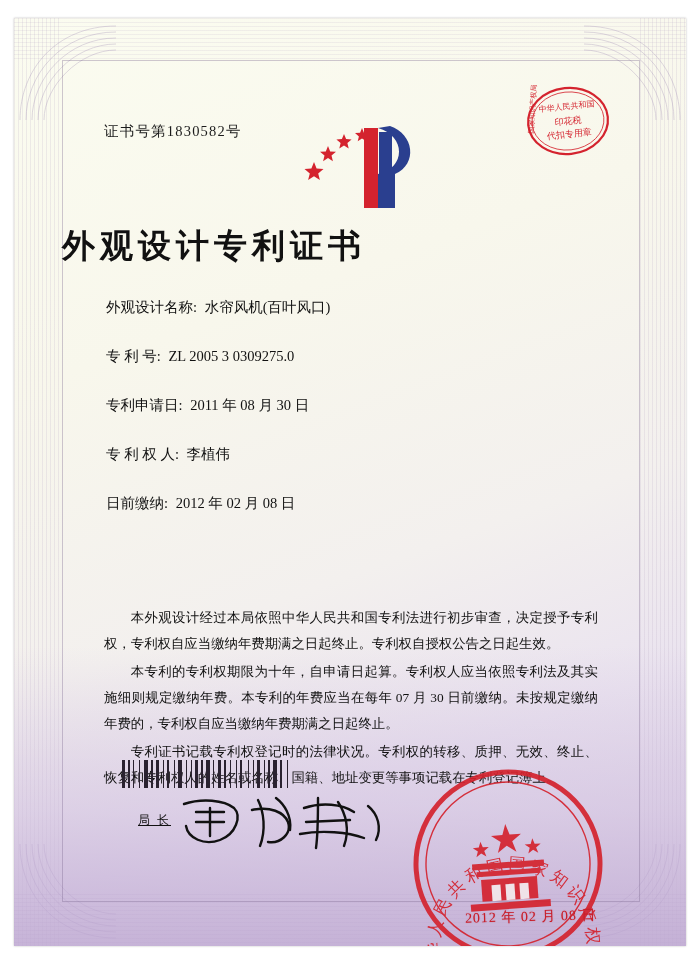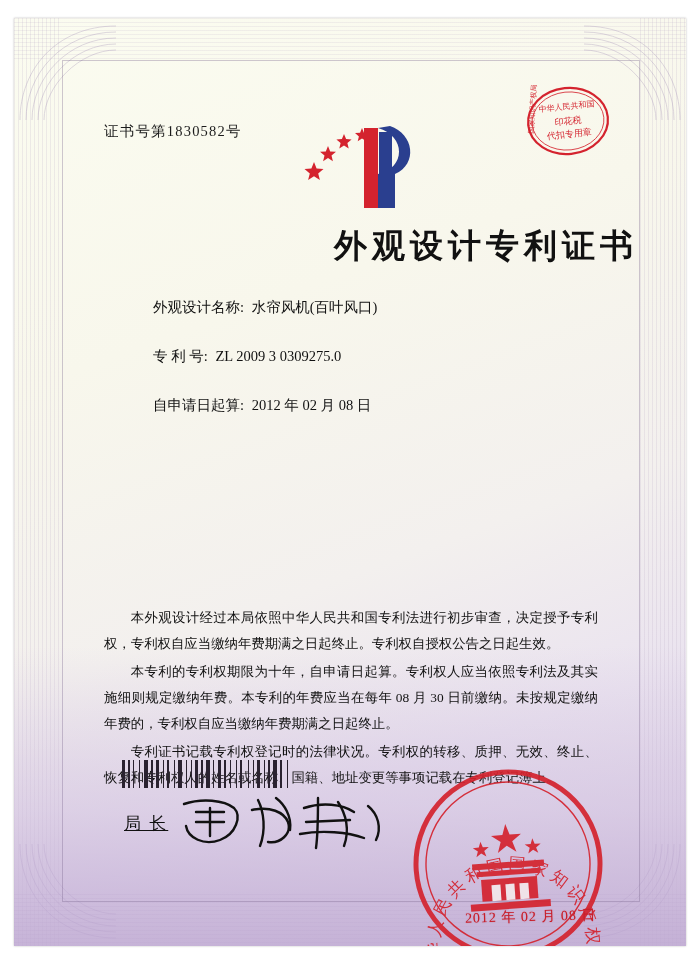--- a/index.html
+++ b/index.html
@@ -144,34 +144,33 @@
     top: 22px;
     width: 96px;
     height: 78px;
   }
 
   .title {
     position: absolute;
     left: 0;
     right: 0;
     top: 164px;
-    text-align: right;
+    text-align: left;
     font-size: 33px;
     letter-spacing: 5px;
     font-weight: bold;
     color: #111;
     font-family: "DejaVu Serif", "Liberation Serif", serif;
   }
 
   .fields {
     position: absolute;
     left: 44px;
     top: 238px;
     width: 500px;
-    margin-left: 47px;
   }
   .field {
     font-size: 14.5px;
     color: #111;
     margin-bottom: 30px;
     white-space: nowrap;
   }
   .field .lbl {
     display: inline-block;
   }
@@ -207,23 +206,23 @@
     display: inline-block;
     height: 100%;
     background: #2a2230;
     margin-right: 1px;
     vertical-align: top;
   }
 
   
   .director {
     position: absolute;
-    left: 62px;
+    left: 76px;
     top: 752px;
-    font-size: 17px;
+    font-size: 12px;
     letter-spacing: 2px;
     color: #111;
     text-decoration: underline;
   }
   .signature {
     position: absolute;
     left: 110px;
     top: 730px;
     width: 230px;
     height: 66px;
@@ -328,31 +327,39 @@
 
       <div class="title">外观设计专利证书</div>
 
       <div class="fields">
         <div class="field">
           <span class="lbl">外观设计名称:</span>
           <span class="val">水帘风机(百叶风口)</span>
         </div>
         <div class="field">
           <span class="lbl">专 利 号:</span>
-          <span class="val">ZL 2009 3 0309275.0</span>
+          <span class="val">ZL 2005 3 0309275.0</span>
         </div>
         <div class="field">
-          <span class="lbl">自申请日起算:</span>
+          <span class="lbl">专利申请日:</span>
+          <span class="val">2011 年 08 月 30 日</span>
+        </div>
+        <div class="field">
+          <span class="lbl">专 利 权 人:</span>
+          <span class="val">李植伟</span>
+        </div>
+        <div class="field">
+          <span class="lbl">日前缴纳:</span>
           <span class="val">2012 年 02 月 08 日</span>
         </div>
       </div>
 
       <div class="paras">
         <p>本外观设计经过本局依照中华人民共和国专利法进行初步审查，决定授予专利权，专利权自应当缴纳年费期满之日起终止。专利权自授权公告之日起生效。</p>
-        <p>本专利的专利权期限为十年，自申请日起算。专利权人应当依照专利法及其实施细则规定缴纳年费。本专利的年费应当在每年 08 月 30 日前缴纳。未按规定缴纳年费的，专利权自应当缴纳年费期满之日起终止。</p>
+        <p>本专利的专利权期限为十年，自申请日起算。专利权人应当依照专利法及其实施细则规定缴纳年费。本专利的年费应当在每年 07 月 30 日前缴纳。未按规定缴纳年费的，专利权自应当缴纳年费期满之日起终止。</p>
         <p>专利证书记载专利权登记时的法律状况。专利权的转移、质押、无效、终止、恢复和专利权人的姓名或名称、国籍、地址变更等事项记载在专利登记簿上。</p>
       </div>
 
       <div class="barcode" id="barcode"><span style="width: 3px;"></span><span style="width: 1px; background: transparent;"></span><span style="width: 2px;"></span><span style="width: 1px; background: transparent;"></span><span style="width: 1px;"></span><span style="width: 3px; background: transparent;"></span><span style="width: 1px;"></span><span style="width: 2px; background: transparent;"></span><span style="width: 4px;"></span><span style="width: 1px; background: transparent;"></span><span style="width: 2px;"></span><span style="width: 1px; background: transparent;"></span><span style="width: 3px;"></span><span style="width: 2px; background: transparent;"></span><span style="width: 1px;"></span><span style="width: 1px; background: transparent;"></span><span style="width: 2px;"></span><span style="width: 3px; background: transparent;"></span><span style="width: 1px;"></span><span style="width: 1px; background: transparent;"></span><span style="width: 4px;"></span><span style="width: 2px; background: transparent;"></span><span style="width: 1px;"></span><span style="width: 2px; background: transparent;"></span><span style="width: 1px;"></span><span style="width: 1px; background: transparent;"></span><span style="width: 3px;"></span><span style="width: 1px; background: transparent;"></span><span style="width: 2px;"></span><span style="width: 1px; background: transparent;"></span><span style="width: 4px;"></span><span style="width: 1px; background: transparent;"></span><span style="width: 1px;"></span><span style="width: 2px; background: transparent;"></span><span style="width: 3px;"></span><span style="width: 1px; background: transparent;"></span><span style="width: 2px;"></span><span style="width: 2px; background: transparent;"></span><span style="width: 1px;"></span><span style="width: 3px; background: transparent;"></span><span style="width: 1px;"></span><span style="width: 1px; background: transparent;"></span><span style="width: 2px;"></span><span style="width: 4px; background: transparent;"></span><span style="width: 1px;"></span><span style="width: 2px; background: transparent;"></span><span style="width: 1px;"></span><span style="width: 1px; background: transparent;"></span><span style="width: 3px;"></span><span style="width: 2px; background: transparent;"></span><span style="width: 1px;"></span><span style="width: 1px; background: transparent;"></span><span style="width: 2px;"></span><span style="width: 1px; background: transparent;"></span><span style="width: 4px;"></span><span style="width: 1px; background: transparent;"></span><span style="width: 2px;"></span><span style="width: 3px; background: transparent;"></span><span style="width: 1px;"></span><span style="width: 1px; background: transparent;"></span></div>
 
       <div class="director">局 长</div>
 
       <svg class="signature" viewBox="0 0 230 66">
         <g fill="none" stroke="#111" stroke-width="2.4" stroke-linecap="round">
           <path d="M12 14 C30 8 52 10 62 18 C70 26 64 44 48 50 C32 56 16 48 14 36"></path>

